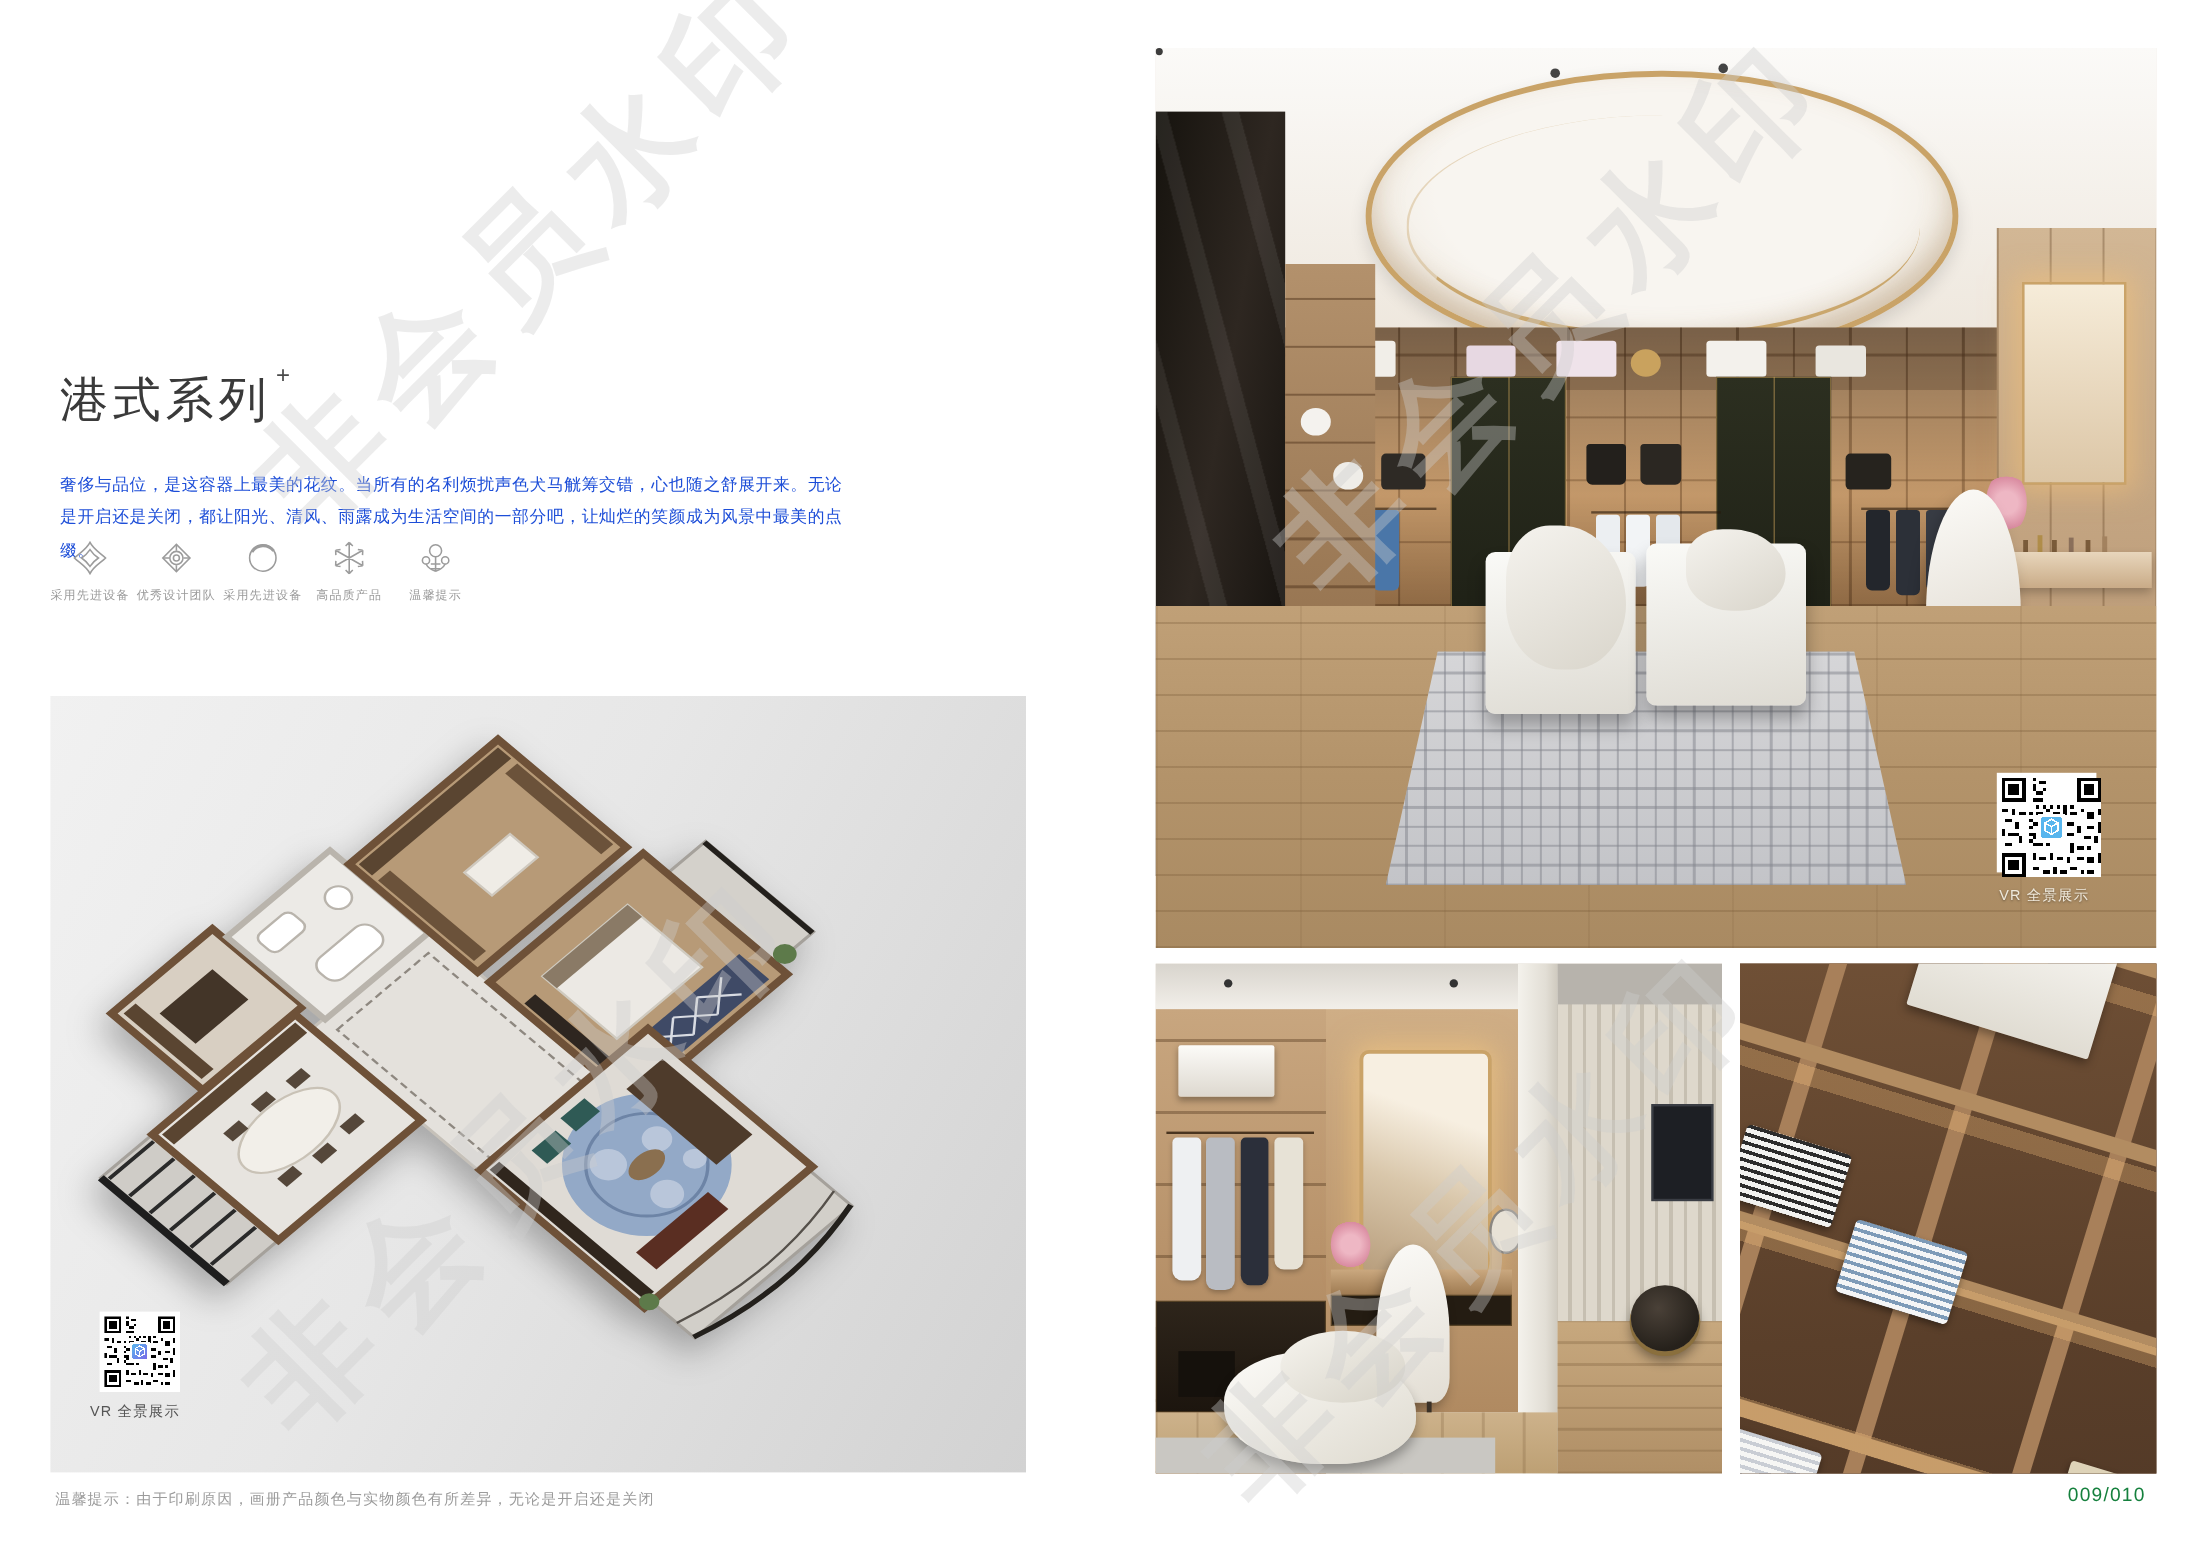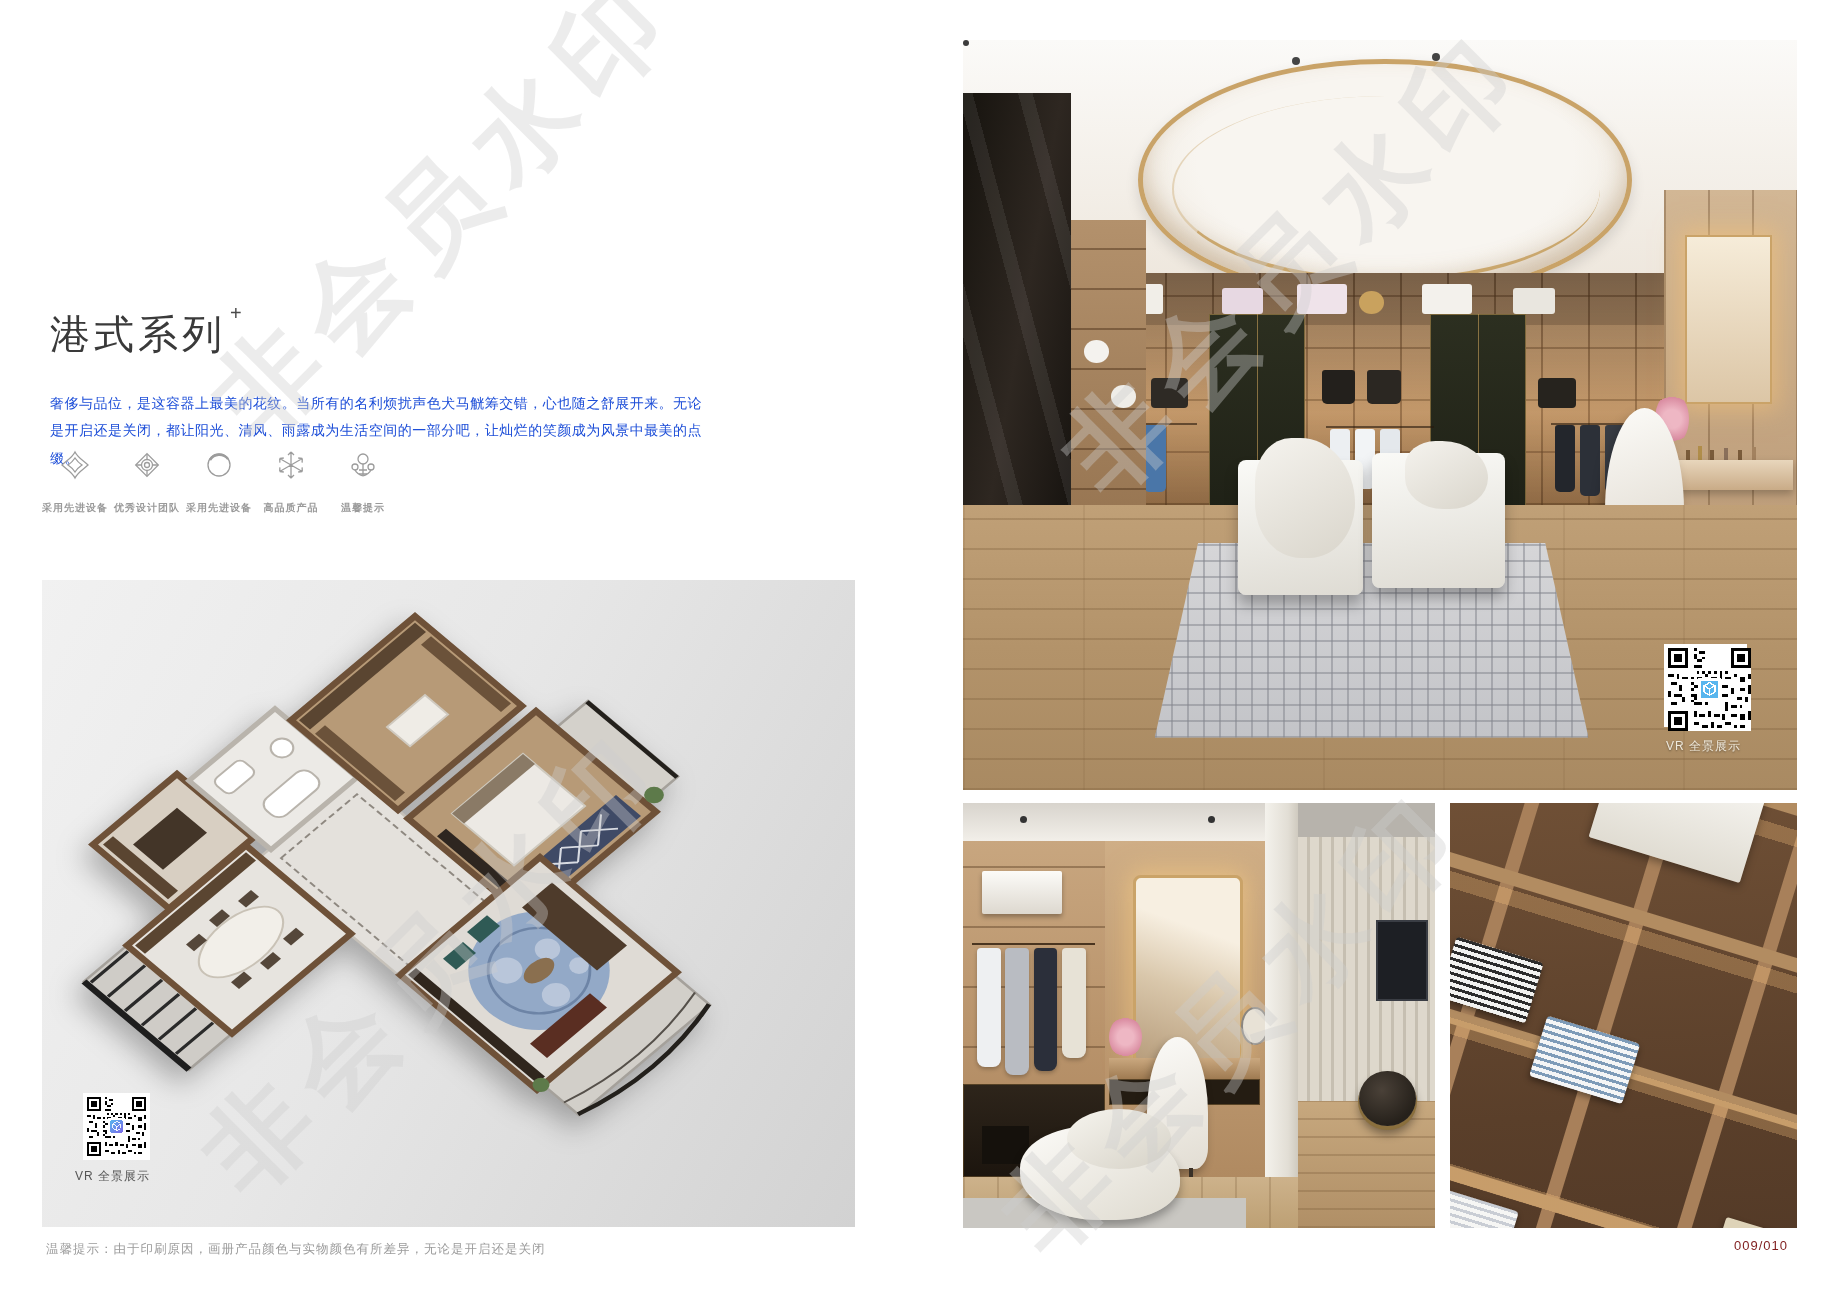--- a/index.html
+++ b/index.html
@@ -17,21 +17,21 @@
   .subtitle{position:absolute;left:50px;top:302px;color:#3a3a3a;font-size:40px;
             font-weight:500;letter-spacing:4px;z-index:5;}
   .subtitle sup{font-size:20px;color:#4a4a4a;vertical-align:28px;margin-left:4px;font-weight:400;}
   .desc{position:absolute;left:50px;top:376px;width:652px;font-size:14px;line-height:1.95;
         color:#1d4ed8;letter-spacing:0.4px;text-align:justify;z-index:5;}
 
   
   .features{position:absolute;left:44px;top:450px;display:flex;gap:10px;z-index:5;}
   .feat{width:62px;display:flex;flex-direction:column;align-items:center;}
   .feat svg{width:30px;height:30px;stroke:#9c9c9c;fill:none;stroke-width:1.3;}
-  .feat .flab{margin-top:21px;font-size:10px;color:#9a9a9a;letter-spacing:1px;white-space:nowrap;font-weight:bold;}
+  .feat .flab{margin-top:9px;font-size:10px;color:#9a9a9a;letter-spacing:1px;white-space:nowrap;}
 
   
   .floorfig{position:absolute;left:42px;top:580px;width:813px;height:647px;overflow:hidden;
             background:linear-gradient(118deg,#f1f1f1 0%,#e7e7e7 45%,#d2d2d2 100%);}
   .plan{position:absolute;left:0;top:0;filter:drop-shadow(-8px 12px 14px rgba(0,0,0,0.28));}
 
   
   .qr{position:absolute;background:#fff;padding:4px;box-sizing:border-box;}
   .qr svg{display:block;width:100%;height:100%;}
   .qr-label{position:absolute;font-size:12px;letter-spacing:1px;}
@@ -147,21 +147,21 @@
   .ps-glow{left:0;top:0;width:100%;height:100%;
       background:repeating-linear-gradient(0deg,rgba(255,200,130,.28) 10px 26px,transparent 26px 150px);}
   .ps-panel{left:34%;top:9%;width:26%;height:17%;background:linear-gradient(#fbfaf7,#e0dcd2);border-radius:2px;
       box-shadow:0 4px 8px rgba(0,0,0,.35);}
   .ps-stack{border-radius:4px;box-shadow:0 3px 6px rgba(0,0,0,.4);}
   .ps-tote{left:74%;top:72%;width:14%;height:16%;background:#ded3b8;border-radius:3px;box-shadow:0 3px 6px rgba(0,0,0,.4);}
   .ps-tote::after{content:"";position:absolute;left:28%;top:28%;width:44%;height:44%;border-radius:50% 50% 50% 0;background:#3f6b3f;}
 
   
   .footnote{position:absolute;left:46px;top:1241px;font-size:12.5px;color:#9b9b9b;letter-spacing:1px;z-index:5;}
-  .pagenum{position:absolute;right:48px;top:1238px;font-size:13px;color:#7f1d1d;letter-spacing:1px;z-index:5;}
+  .pagenum{position:absolute;right:48px;top:1238px;font-size:16px;color:#15803d;letter-spacing:1px;z-index:5;}
 </style>
 </head>
 <body>
 
 <div class="page">
 
   <div class="wm" style="left:145px;top:138px;">非会员水印</div>
   <div class="wm" style="left:995px;top:193px;">非会员水印</div>
   <div class="wm" style="left:135px;top:893px;">非会员水印</div>
   <div class="wm" style="left:935px;top:953px;">非会员水印</div>

